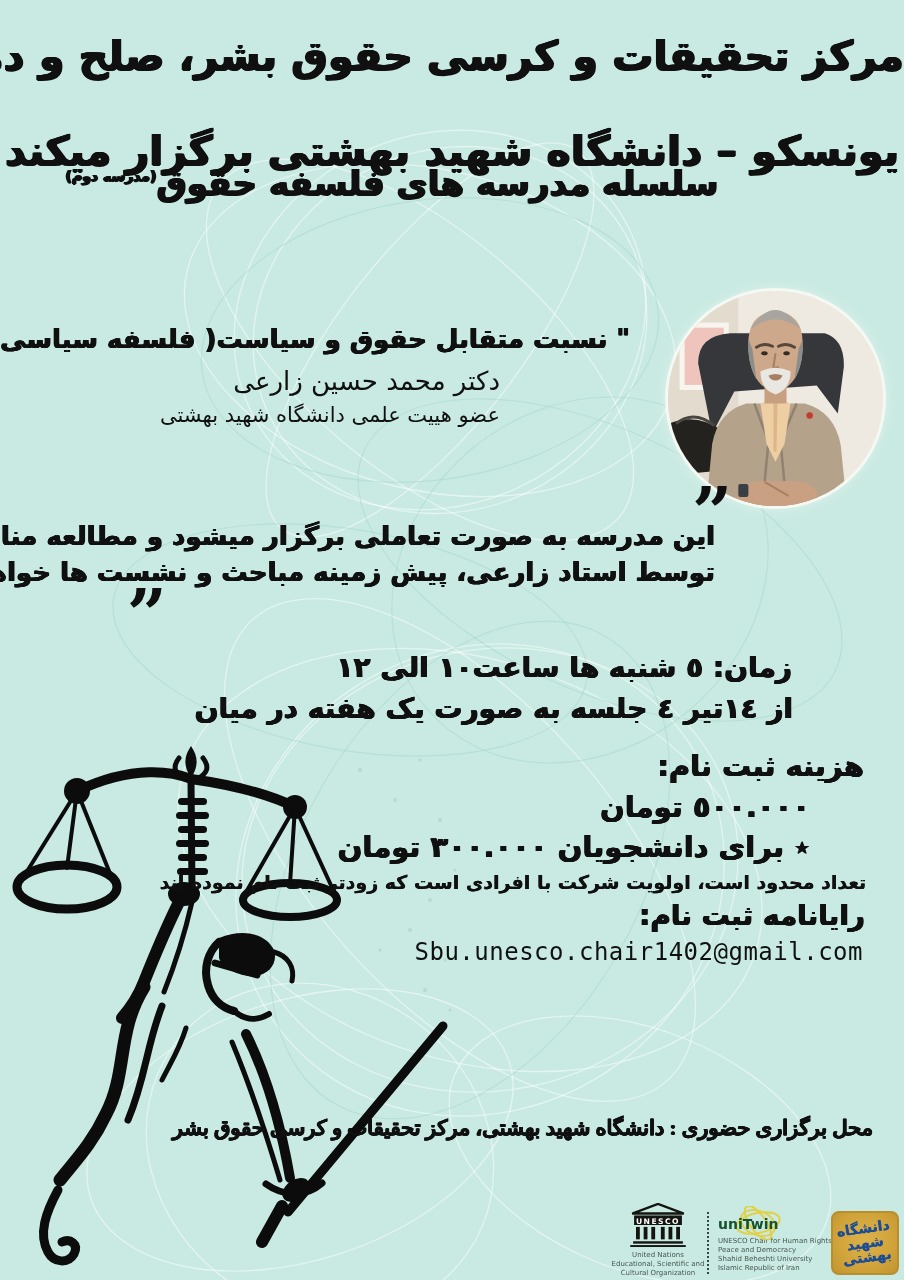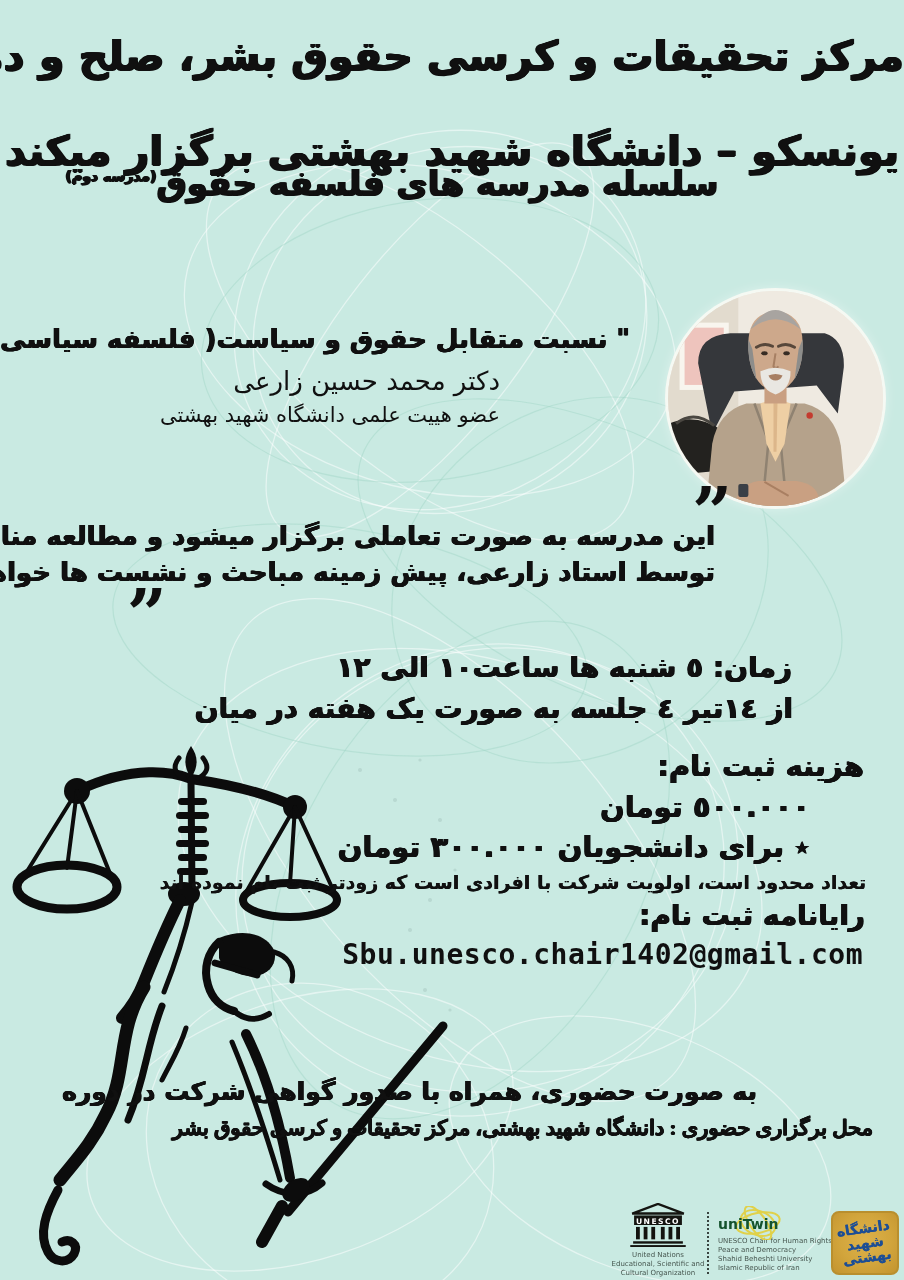--- a/index.html
+++ b/index.html
@@ -19,21 +19,21 @@
   .series sup{font-size:14px;vertical-align:14px;letter-spacing:0;}
   .topic{font-size:26px;}
   .name{font-size:26px;font-weight:normal;}
   .affil{font-size:21px;font-weight:normal;}
   .quote-line{font-size:26px;}
   .qmark{font-size:70px;font-weight:bold;line-height:1;font-family:"DejaVu Serif",serif;}
   .time{font-size:28px;}
   .fee{font-size:29px;}
   .small-note{font-size:19px;font-weight:bold;text-shadow:0.4px 0 currentColor;}
   .email-label{font-size:28px;}
-  .email{font-size:28px;font-weight:bold;font-family:"DejaVu Sans Mono",monospace;letter-spacing:0.5px;direction:ltr;}
+  .email{font-size:24px;font-weight:normal;font-family:"DejaVu Sans Mono",monospace;letter-spacing:0.5px;direction:ltr;}
   .foot1{font-size:25px;}
   .foot2{font-size:21px;font-family:Liberation Serif, serif;}
   .photo-wrap{
     left:668px;top:291px;width:215px;height:215px;border-radius:50%;
     box-shadow:0 0 0 3px rgba(250,250,245,0.85), 0 0 14px rgba(255,255,255,0.6);
     overflow:hidden;background:#efeae1;
   }
   .logo-caption{font-size:7px;line-height:1.3;color:#46564f;}
   .unesco-block{left:596px;top:1203px;width:124px;text-align:center;}
   .dot-sep{left:707px;top:1212px;height:62px;width:0;border-left:2px dotted #394540;}
@@ -205,21 +205,20 @@
   <div class="abs rtl hv time" style="top:651px;right:112px;margin-left:25px;">زمان: ٥ شنبه ها ساعت١٠ الی ١٢</div>
   <div class="abs rtl hv time" style="top:692px;right:111px;">از ١٤تیر ٤ جلسه به صورت یک هفته در میان</div>
 
   <div class="abs rtl hv fee" style="top:749px;right:40px;">هزینه ثبت نام:</div>
   <div class="abs rtl hv fee" style="top:790px;right:94px;">٥٠٠.٠٠٠ تومان</div>
   <div class="abs rtl hv fee" style="top:830px;right:94px;">٭ برای دانشجویان ٣٠٠.٠٠٠ تومان</div>
   <div class="abs rtl small-note" style="top:871px;right:38px;">تعداد محدود است، اولویت شرکت با افرادی است که زودتر ثبت نام نموده اند</div>
   <div class="abs rtl hv email-label" style="top:899px;right:39px;">رایانامه ثبت نام:</div>
   <div class="abs email" style="top:938px;right:41px;">Sbu.unesco.chair1402@gmail.com</div>
 
-  <div class="abs rtl hv foot1" style="top:1077px;right:147px;">به صورت حضوری، همراه با صدور گواهی شرکت در دوره</div>
   <div class="abs rtl hv foot2" style="top:1116px;right:31px;">محل برگزاری حضوری : دانشگاه شهید بهشتی، مرکز تحقیقات و کرسی حقوق بشر</div>
 
   <div class="abs unesco-block">
     <svg width="58" height="44" viewBox="0 0 60 46">
       <path d="M30 1 L57 11 L3 11 Z" fill="none" stroke="#141410" stroke-width="2.5"></path>
       <rect x="5" y="13" width="50" height="10" fill="#141410"></rect>
       <text x="30" y="21.5" text-anchor="middle" font-family="DejaVu Sans,sans-serif" font-size="8" font-weight="bold" fill="#ffffff" letter-spacing="1.5">UNESCO</text>
       <g fill="#141410">
         <rect x="7" y="25" width="4" height="13"></rect>
           <rect x="15" y="25" width="4" height="13"></rect>

